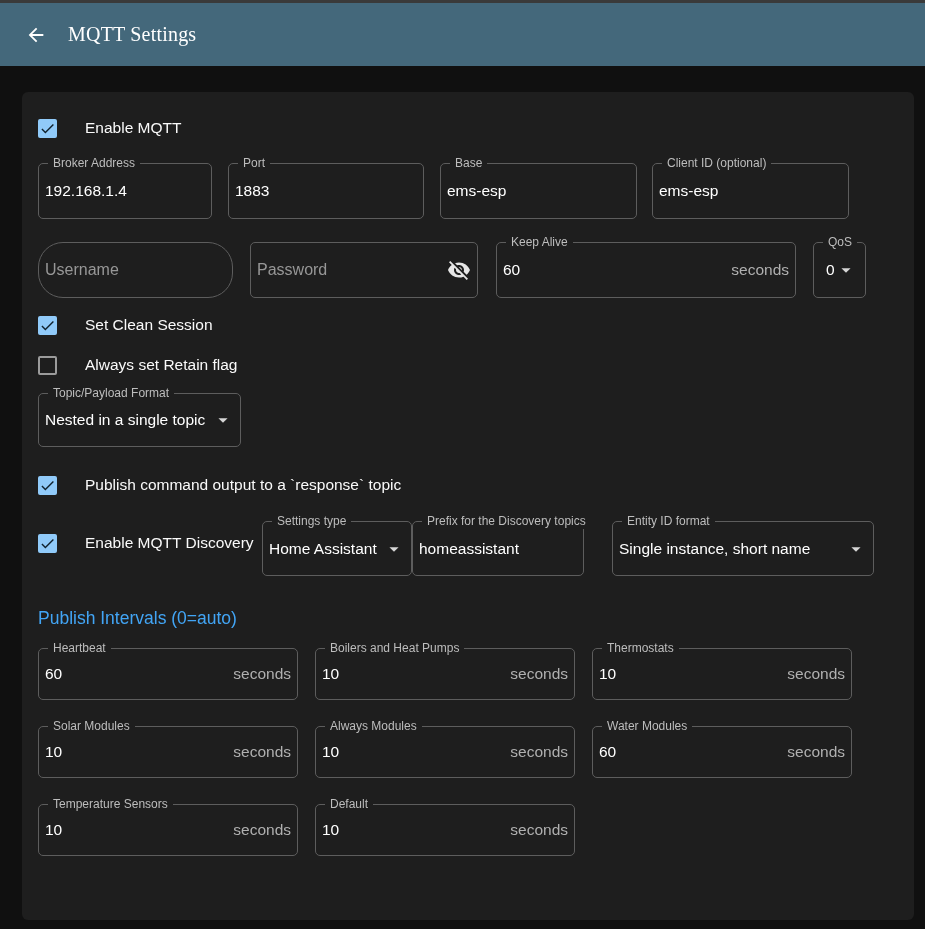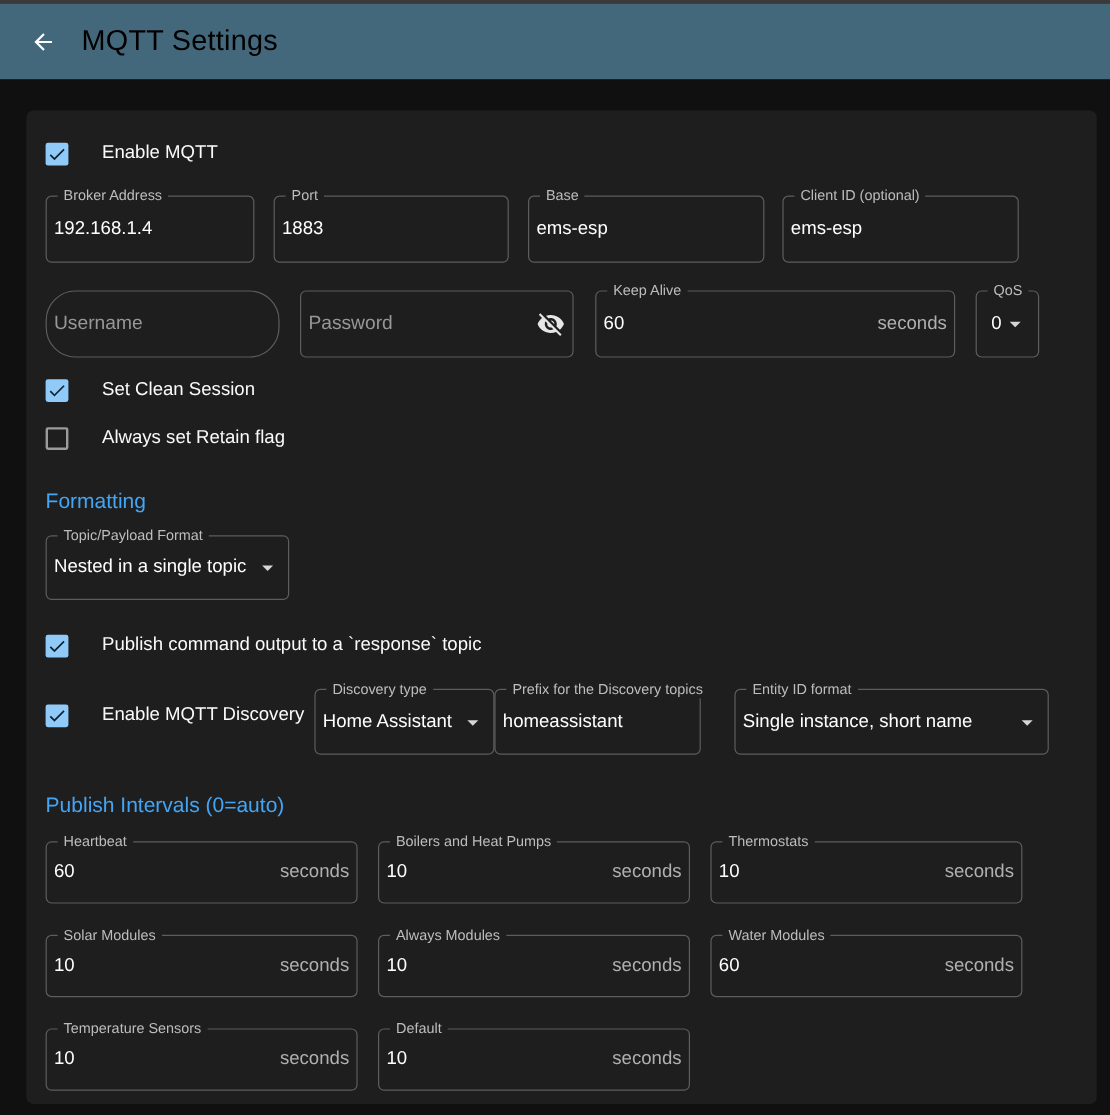--- a/index.html
+++ b/index.html
@@ -16,22 +16,22 @@
     background: var(--appbar-bg, #44687b);
     display: flex; align-items: center;
     padding: 0 24px;
   }
   .back-btn {
     width: 24px; height: 24px; display: flex; align-items: center; justify-content: center;
     cursor: pointer; flex: 0 0 auto;
   }
   .back-btn svg { width: 22px; height: 22px; fill: #ffffff; }
   .appbar-title {
-    font-size: 24px; font-weight: 500; color: #000000;
-    margin-left: 20px; letter-spacing: 0.2px;
+    font-size: 20px; font-weight: 500; color: #ffffff;
+    margin-left: 20px; letter-spacing: 0.2px; font-family: Liberation Serif, serif;
   }
   .card {
     position: absolute; left: 22px; top: 92px;
     width: 892px; height: 828px;
     background: var(--card-bg, #1e1e1e);
     border-radius: 6px;
     padding: 26px 16px 20px 16px;
     overflow: hidden;
   }
   
@@ -189,21 +189,20 @@
     <span class="cb-label">Set Clean Session</span>
   </label>
 
   <label class="cb-row cb-retain">
     <span class="cb">
       
     </span>
     <span class="cb-label">Always set Retain flag</span>
   </label>
 
-  <h2 class="section-heading">Formatting</h2>
 
   <div class="field f-topic-format">
     <span class="flabel">Topic/Payload Format</span>
     <span class="fvalue">Nested in a single topic</span>
     <span class="select-arrow">
       <svg viewBox="0 0 24 24">
           <path d="M7 10l5 5 5-5z"></path>
         </svg>
     </span>
   </div>
@@ -220,21 +219,21 @@
   <div class="row discovery-row">
     <label class="cb-row">
       <span class="cb checked">
         <svg viewBox="0 0 24 24">
             <path d="M9 16.17L4.83 12l-1.42 1.41L9 19 21 7l-1.41-1.41z"></path>
           </svg>
       </span>
       <span class="cb-label">Enable MQTT Discovery</span>
     </label>
     <div class="field f-disc-type">
-      <span class="flabel">Discovery type</span>
+      <span class="flabel">Settings type</span>
       <span class="fvalue">Home Assistant</span>
       <span class="select-arrow">
         <svg viewBox="0 0 24 24">
             <path d="M7 10l5 5 5-5z"></path>
           </svg>
       </span>
     </div>
     <div class="field f-disc-prefix">
       <span class="flabel">Prefix for the Discovery topics</span>
       <span class="fvalue">homeassistant</span>

